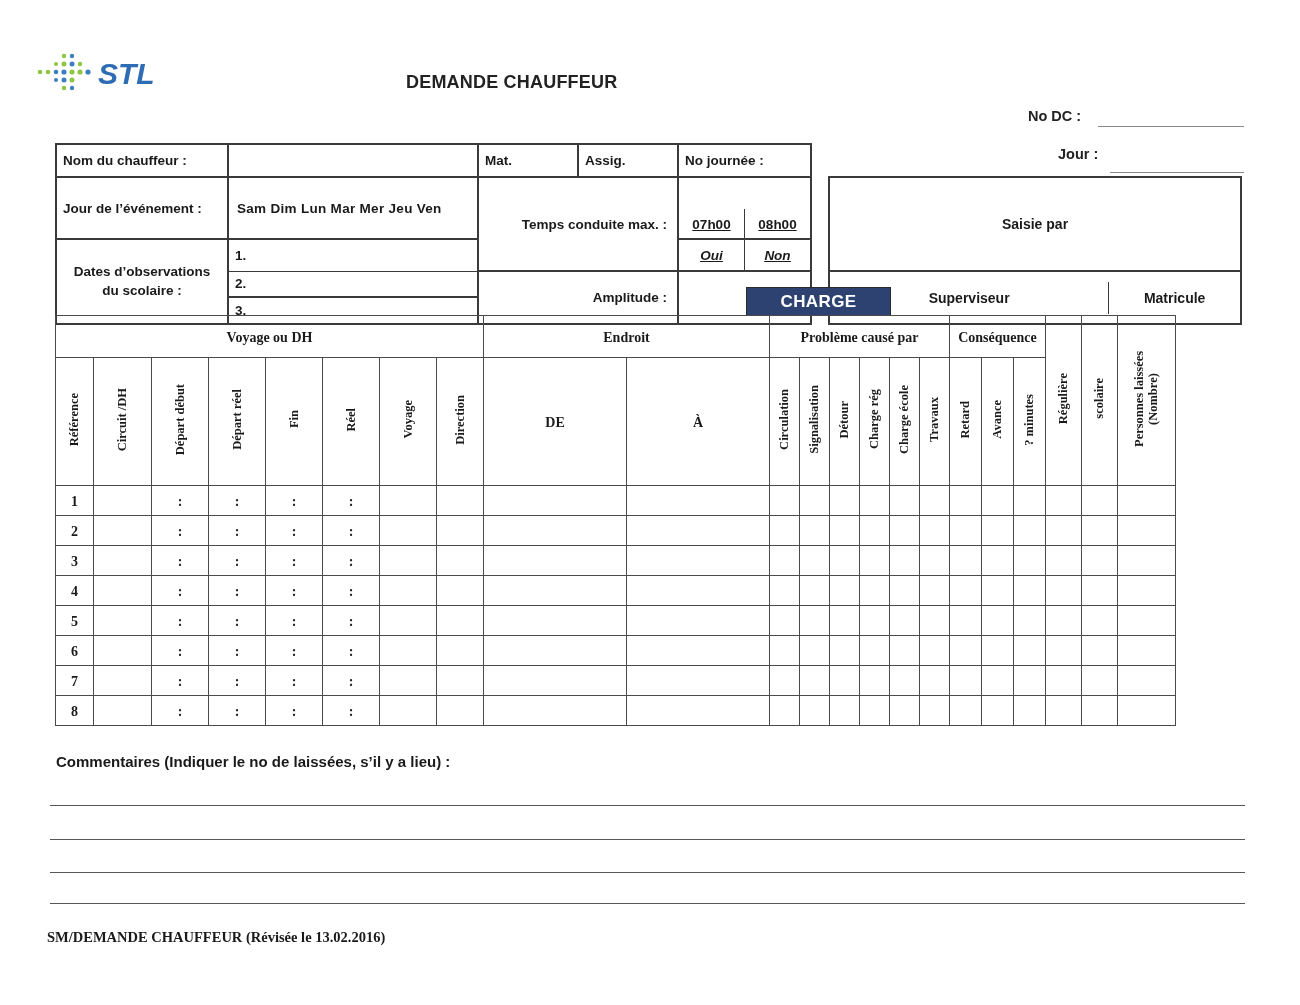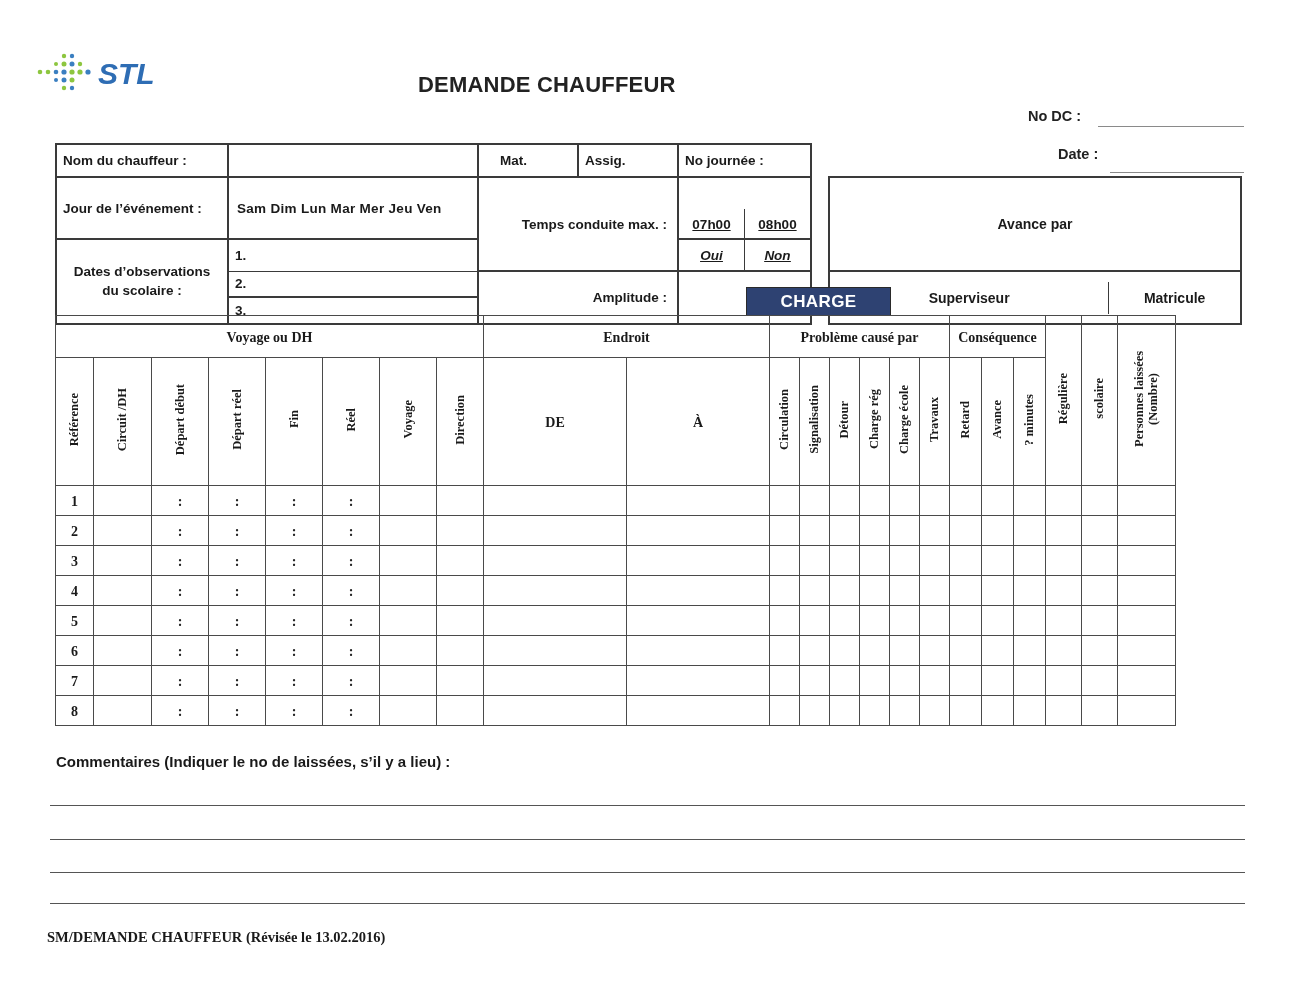--- a/index.html
+++ b/index.html
@@ -9,22 +9,22 @@
     background: #ffffff;
     font-family: "Liberation Sans", sans-serif;
     color: #1a1a1a;
     position: relative;
     overflow: hidden;
   }
 
   
   #logo { position: absolute; left: 34px; top: 48px; width: 160px; height: 48px; }
   #title {
-    position: absolute; left: 418px; top: 72px;
-    font-size: 22px; font-weight: bold; letter-spacing: .2px; color: #222;
+    position: absolute; left: 406px; top: 72px;
+    font-size: 18px; font-weight: bold; letter-spacing: .2px; color: #222;
   }
   .hdr-field { position: absolute; font-size: 14.5px; font-weight: bold; color: #222; }
   .hdr-line { position: absolute; border-bottom: 1.6px solid #8a8a8a; }
 
   
   #info { position: absolute; left: 55px; top: 143px; }
   table.grid { border-collapse: collapse; }
   table.grid td { border: 1.3px solid #3a3a3a; padding: 0; vertical-align: middle; }
   .tb { border-width: 2.2px !important; }
 
@@ -97,36 +97,36 @@
     </g>
     <text x="64" y="36" font-family="Liberation Sans, sans-serif" font-size="30" font-weight="bold" font-style="italic" fill="#2E6DB4">STL</text>
   </svg>
 </div>
 
 <div id="title">DEMANDE CHAUFFEUR</div>
 
 <div class="hdr-field" style="left:1028px; top:108px;">No DC :</div>
 <div class="hdr-line" style="left:1098px; top:126px; width:146px;"></div>
 
-<div class="hdr-field" style="left:1058px; top:146px;">Date :</div>
+<div class="hdr-field" style="left:1058px; top:146px;">Jour :</div>
 <div class="hdr-line" style="left:1110px; top:172px; width:134px;"></div>
 
 <div id="info">
   <table class="grid">
     <tbody>
         <tr>
 
       <td class="tb" style="width:172px; height:33px;">
         <div class="lbl">Nom du chauffeur      :</div>
       </td>
       <td class="tb" style="width:250px;">
         <div class="lbl"></div>
       </td>
 
-      <td class="tb" style="width:100px;padding-left:15px;">
+      <td class="tb" style="width:100px;">
         <div class="lbl">Mat.</div>
       </td>
       <td class="tb" style="width:100px;">
         <div class="lbl">Assig.</div>
       </td>
       <td class="tb" style="width:133px;">
         <div class="lbl">No journée :</div>
       </td>
       <td style="border:none; width:18px;"></td>
       <td style="border:none; width:412px;"></td>
@@ -153,21 +153,21 @@
             <td style="border:none; width:50%; text-align:center;">
               <span class="lbl ul">08h00</span>
             </td>
           </tr>
         </tbody>
             </table>
       </td>
       <td style="border:none;"></td>
 
       <td class="tb" rowspan="2" style="vertical-align:middle; height:62px;">
-        <div class="lbl lbl-c" style="font-size:14px;">Avance par</div>
+        <div class="lbl lbl-c" style="font-size:14px;">Saisie par</div>
       </td>
     </tr>
     <tr>
 
       <td class="tb" rowspan="3" style="vertical-align:middle; height:80px;">
         <div class="lbl lbl-c" style="line-height:1.35; white-space:pre-line;">Dates d’observations
 du scolaire :</div>
       </td>
       <td style="height:26px;">
         <div class="num">1.</div>

